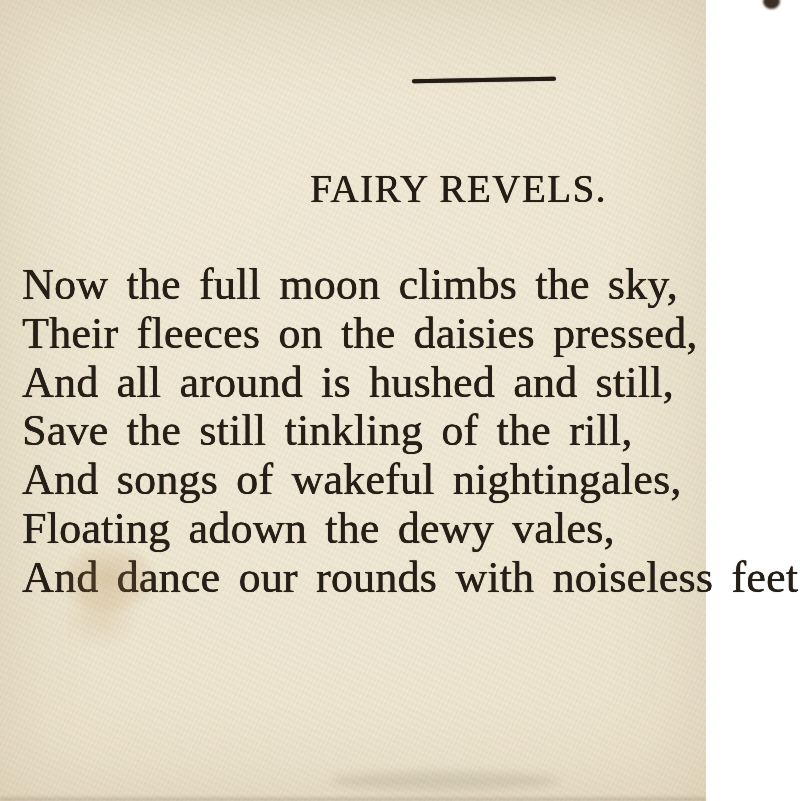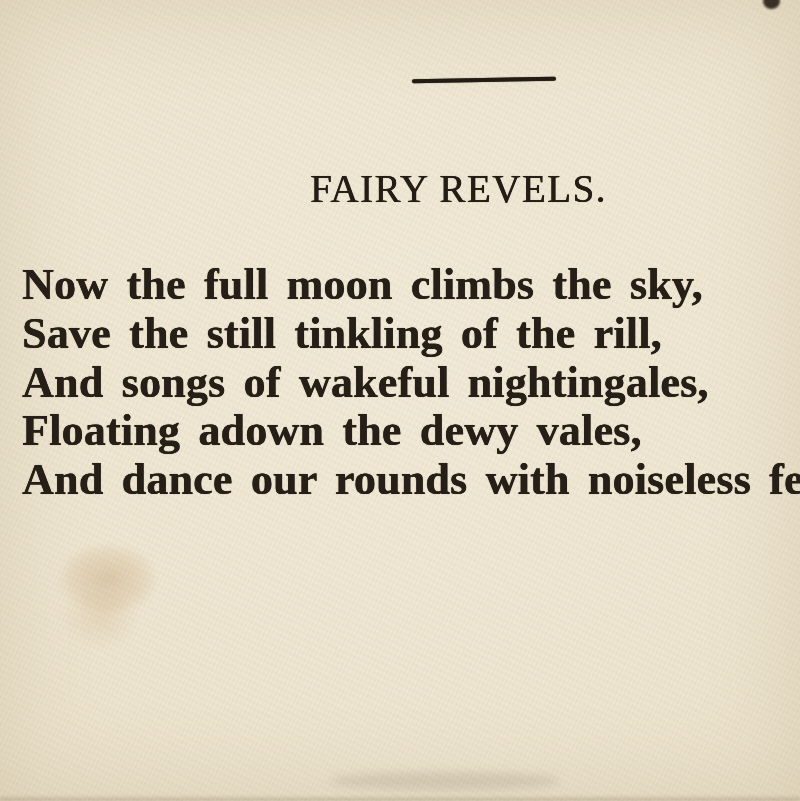--- a/index.html
+++ b/index.html
@@ -4,21 +4,21 @@
 <style>
   html, body {
     margin: 0;
     padding: 0;
     width: 800px;
     height: 801px;
     overflow: hidden;
   }
   .page {
     position: relative;
-    width: 800px;
+    width: 706px;
     height: 801px;
     background:
       repeating-linear-gradient(115deg,
         rgba(255,255,255,0.05) 0px, rgba(255,255,255,0.05) 2px,
         rgba(190,172,135,0.05) 2px, rgba(190,172,135,0.05) 4px),
       repeating-linear-gradient(25deg,
         rgba(255,253,245,0.04) 0px, rgba(255,253,245,0.04) 3px,
         rgba(180,165,130,0.04) 3px, rgba(180,165,130,0.04) 6px),
       radial-gradient(125% 105% at 52% 42%,
         #f1e9d7 0%, #ede4cf 45%, #e8dec6 75%, #ddd1b3 100%);
@@ -60,21 +60,20 @@
     position: absolute;
     left: 22px;
     top: 261px;
     right: 0;
     font-size: 44px;
     line-height: 48.8px;
     letter-spacing: 0.2px;
     word-spacing: 0.16em;
     color: #261f17;
     text-shadow: 0.35px 0 currentColor, 0 0 0.8px rgba(45,35,22,0.7);
-    font-weight: bold;
   }
   .poem .line {
     white-space: nowrap;
     height: 48.8px;
   }
 
   
   .stain {
     position: absolute;
     left: 40px;
@@ -125,20 +124,22 @@
   }
 </style>
 </head>
 <body>
 
 <div class="page">
   <div class="rule"></div>
   <h1 class="title">FAIRY REVELS.</h1>
   <div class="poem">
       <div class="line">Now the full moon climbs the sky,</div>
+      <div class="line">Their fleeces on the daisies pressed,</div>
+      <div class="line">And all around is hushed and still,</div>
       <div class="line">Save the still tinkling of the rill,</div>
       <div class="line">And songs of wakeful nightingales,</div>
       <div class="line">Floating adown the dewy vales,</div>
       <div class="line">And dance our rounds with noiseless feet.</div>
     </div>
   <div class="stain"></div>
   <div class="speck"></div>
   <div class="showthrough"></div>
   <div class="bottom-edge"></div>
 </div>

